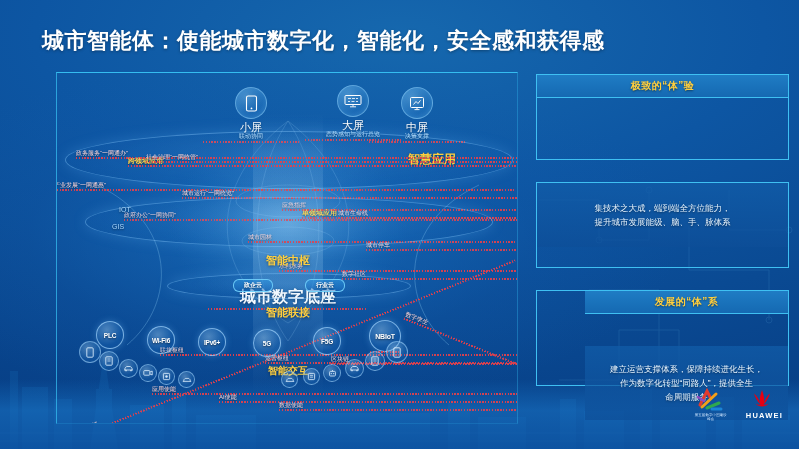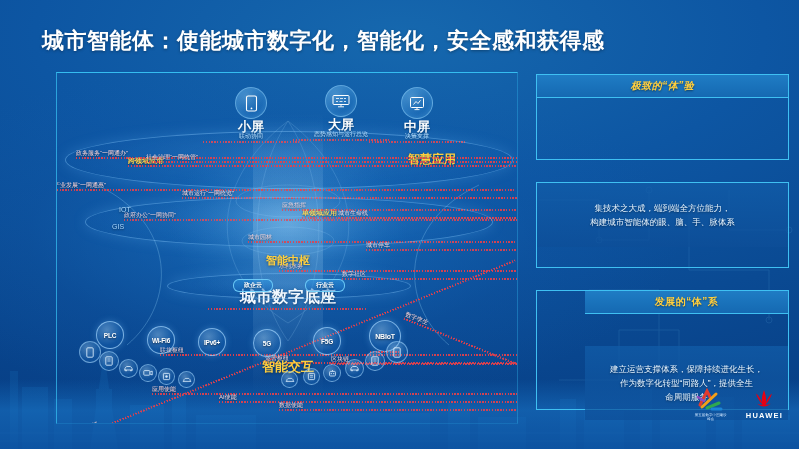--- a/index.html
+++ b/index.html
@@ -46,21 +46,21 @@
 
   
   .dev{position:absolute;text-align:center;width:96px;}
   .dev .bubble{
     width:30px;height:30px;margin:0 auto 3px auto;border-radius:50%;
     background:radial-gradient(circle at 35% 30%, rgba(150,215,255,.40), rgba(40,130,210,.22) 60%, rgba(30,110,190,.10));
     border:1px solid rgba(150,215,255,.55);
     display:flex;align-items:center;justify-content:center;
     box-shadow:0 0 8px rgba(120,200,255,.35) inset;
   }
-  .dev .t1{color:#ffffff;font-size:13px;font-weight:bold;line-height:10px;text-shadow:0 1px 2px rgba(0,0,0,.4);}
+  .dev .t1{color:#ffffff;font-size:11px;font-weight:normal;line-height:10px;text-shadow:0 1px 2px rgba(0,0,0,.4);}
   .dev .t2{color:#bfe4ff;font-size:6px;line-height:9px;text-shadow:0 1px 2px rgba(0,0,0,.4);}
 
   
   .ellipse{
     position:absolute;border-radius:50%;
     border:1px solid rgba(140,205,255,.40);
     background:radial-gradient(ellipse at 50% 40%, rgba(120,195,255,.14), rgba(40,130,215,.06) 65%, rgba(20,100,190,0) 85%);
     box-shadow:0 0 14px rgba(110,190,255,.22);
   }
   .layer-title{
@@ -129,32 +129,32 @@
   }
   .card .card-body{
     display:flex;align-items:center;justify-content:center;
     padding:6px 10px;box-sizing:border-box;
     background:linear-gradient(180deg, rgba(17,92,168,.75), rgba(13,78,152,.70));
   }
   .card .card-body p{
     margin:0;color:#e8f5ff;font-size:8.5px;line-height:14px;text-align:center;
     text-shadow:0 1px 2px rgba(0,0,0,.45);white-space:pre-line;
   }
-  #card1{top:74px;height:86px;font-style:italic;}
+  #card1{top:74px;height:86px;}
   #card1 .card-body{height:calc(86px - 22px);}
   #card2{top:182px;height:86px;}
   #card2 .card-body{height:calc(86px - 22px);}
-  #card3{top:290px;height:120px;padding-left:48px;}
+  #card3{top:290px;height:96px;padding-left:48px;}
   #card3 .card-body{height:calc(96px - 22px);margin-top:32px;}
 
   
   #logos{position:absolute;right:16px;bottom:28px;display:flex;align-items:center;gap:18px;}
   #event-logo{width:34px;height:34px;position:relative;}
   #event-logo .cap{position:absolute;left:0;top:26px;width:100%;text-align:center;color:#cfe6ff;font-size:3.4px;letter-spacing:.2px;}
-  #hw-logo{display:flex;flex-direction:column;align-items:center;}
+  #hw-logo{display:flex;flex-direction:column;align-items:flex-start;}
   #hw-logo .hw-name{color:#ffffff;font-size:7.5px;font-weight:bold;letter-spacing:1.2px;margin-top:1px;}
 </style>
 </head>
 <body>
 
 <div id="stage">
 
   <svg class="deco" id="skyline" viewBox="0 0 799 120" preserveAspectRatio="none">
     <g fill="#1a74bd" opacity=".55">
       <rect x="10" y="42" width="8" height="78"></rect>
@@ -236,21 +236,21 @@
         <div class="bubble">
           <svg width="13" height="17" viewBox="0 0 13 17">
               <rect x="1.5" y="1" width="10" height="15" rx="1.6" fill="none" stroke="#ffffff" stroke-width="1.1"></rect>
               <circle cx="6.5" cy="13.4" r=".9" fill="#ffffff"></circle>
             </svg>
         </div>
         <div class="t1">小屏</div>
         <div class="t2 sq">联动协同</div>
       </div>
 
-      <div class="dev" style="left:236px;top:12px;">
+      <div class="dev" style="left:248px;top:12px;">
         <div class="bubble">
           <svg width="18" height="14" viewBox="0 0 18 14">
               <rect x="1" y="1.5" width="16" height="9" rx="1" fill="none" stroke="#ffffff" stroke-width="1"></rect>
               <path d="M4 4.5h3M8 4.5h3M12 4.5h2M4 7.5h2M7.5 7.5h3M12 7.5h2" stroke="#ffffff" stroke-width=".8"></path>
               <path d="M9 10.5v2M6 12.8h6" stroke="#ffffff" stroke-width=".9"></path>
             </svg>
         </div>
         <div class="t1">大屏</div>
         <div class="t2 sq">态势感知与运行总览</div>
       </div>
@@ -301,29 +301,30 @@
       <div class="tag tag-red sq" style="left:222px;top:155px;">数据使能</div>
       <div class="tag tag-red sq" style="left:332px;top:142px;transform:rotate(22deg);">数字孪生</div>
 
       <div class="layer-title" style="left:181px;top:180px;width:100px;color:#ffcf3e;font-size:11px;">智能中枢</div>
 
       <div class="ellipse" style="left:110px;top:200px;width:242px;height:24px;"></div>
 
       <div class="pill" style="left:176px;top:206px;width:38px;">政企云</div>
       <div class="pill" style="left:248px;top:206px;width:38px;">行业云</div>
 
+      <div class="layer-title" style="left:181px;top:232px;width:100px;color:#ffcf3e;font-size:11px;">智能联接</div>
 
       <div class="badge" style="left:39px;top:248px;">PLC</div>
       <div class="badge" style="left:90px;top:253px;">Wi-Fi6</div>
       <div class="badge" style="left:141px;top:255px;">IPv6+</div>
       <div class="badge" style="left:196px;top:256px;">5G</div>
       <div class="badge" style="left:256px;top:254px;">F5G</div>
       <div class="badge lg sq" style="left:312px;top:247px;">NBIoT</div>
 
-      <div class="layer-title" style="left:181px;top:285px;width:100px;color:#ffcf3e;font-size:13px;">智能交互</div>
+      <div class="layer-title" style="left:181px;top:291px;width:100px;color:#ffcf3e;font-size:10px;">智能交互</div>
 
       <div class="idev" style="left:22px;top:268px;width:20px;height:20px;">
         <svg width="8" height="11" viewBox="0 0 8 11">
             <rect x=".8" y=".8" width="6.4" height="9.4" rx="1" fill="none" stroke="#dff1ff" stroke-width=".9"></rect>
           </svg>
       </div>
       <div class="idev" style="left:42px;top:278px;width:18px;height:18px;">
         <svg width="8" height="10" viewBox="0 0 8 10">
             <rect x=".8" y=".8" width="6.4" height="8.4" rx=".8" fill="none" stroke="#dff1ff" stroke-width=".9"></rect>
             <path d="M2.4 3h3.2M2.4 5h3.2" stroke="#dff1ff" stroke-width=".7"></path>
@@ -395,21 +396,21 @@
     </div>
   </div>
 
   <div class="card" id="card1">
     <div class="card-head">极致的“体”验</div>
   </div>
 
   <div class="card" id="card2">
     <div class="card-body">
       <p>集技术之大成，端到端全方位能力，
-构建城市智能体的眼、脑、手、脉体系</p>
+提升城市发展能级、脑、手、脉体系</p>
     </div>
   </div>
 
   <div class="card" id="card3">
     <div class="card-head">发展的“体”系</div>
     <div class="card-body">
       <p>建立运营支撑体系，保障持续进化生长，
 作为数字化转型“同路人”，提供全生
 命周期服务</p>
     </div>

